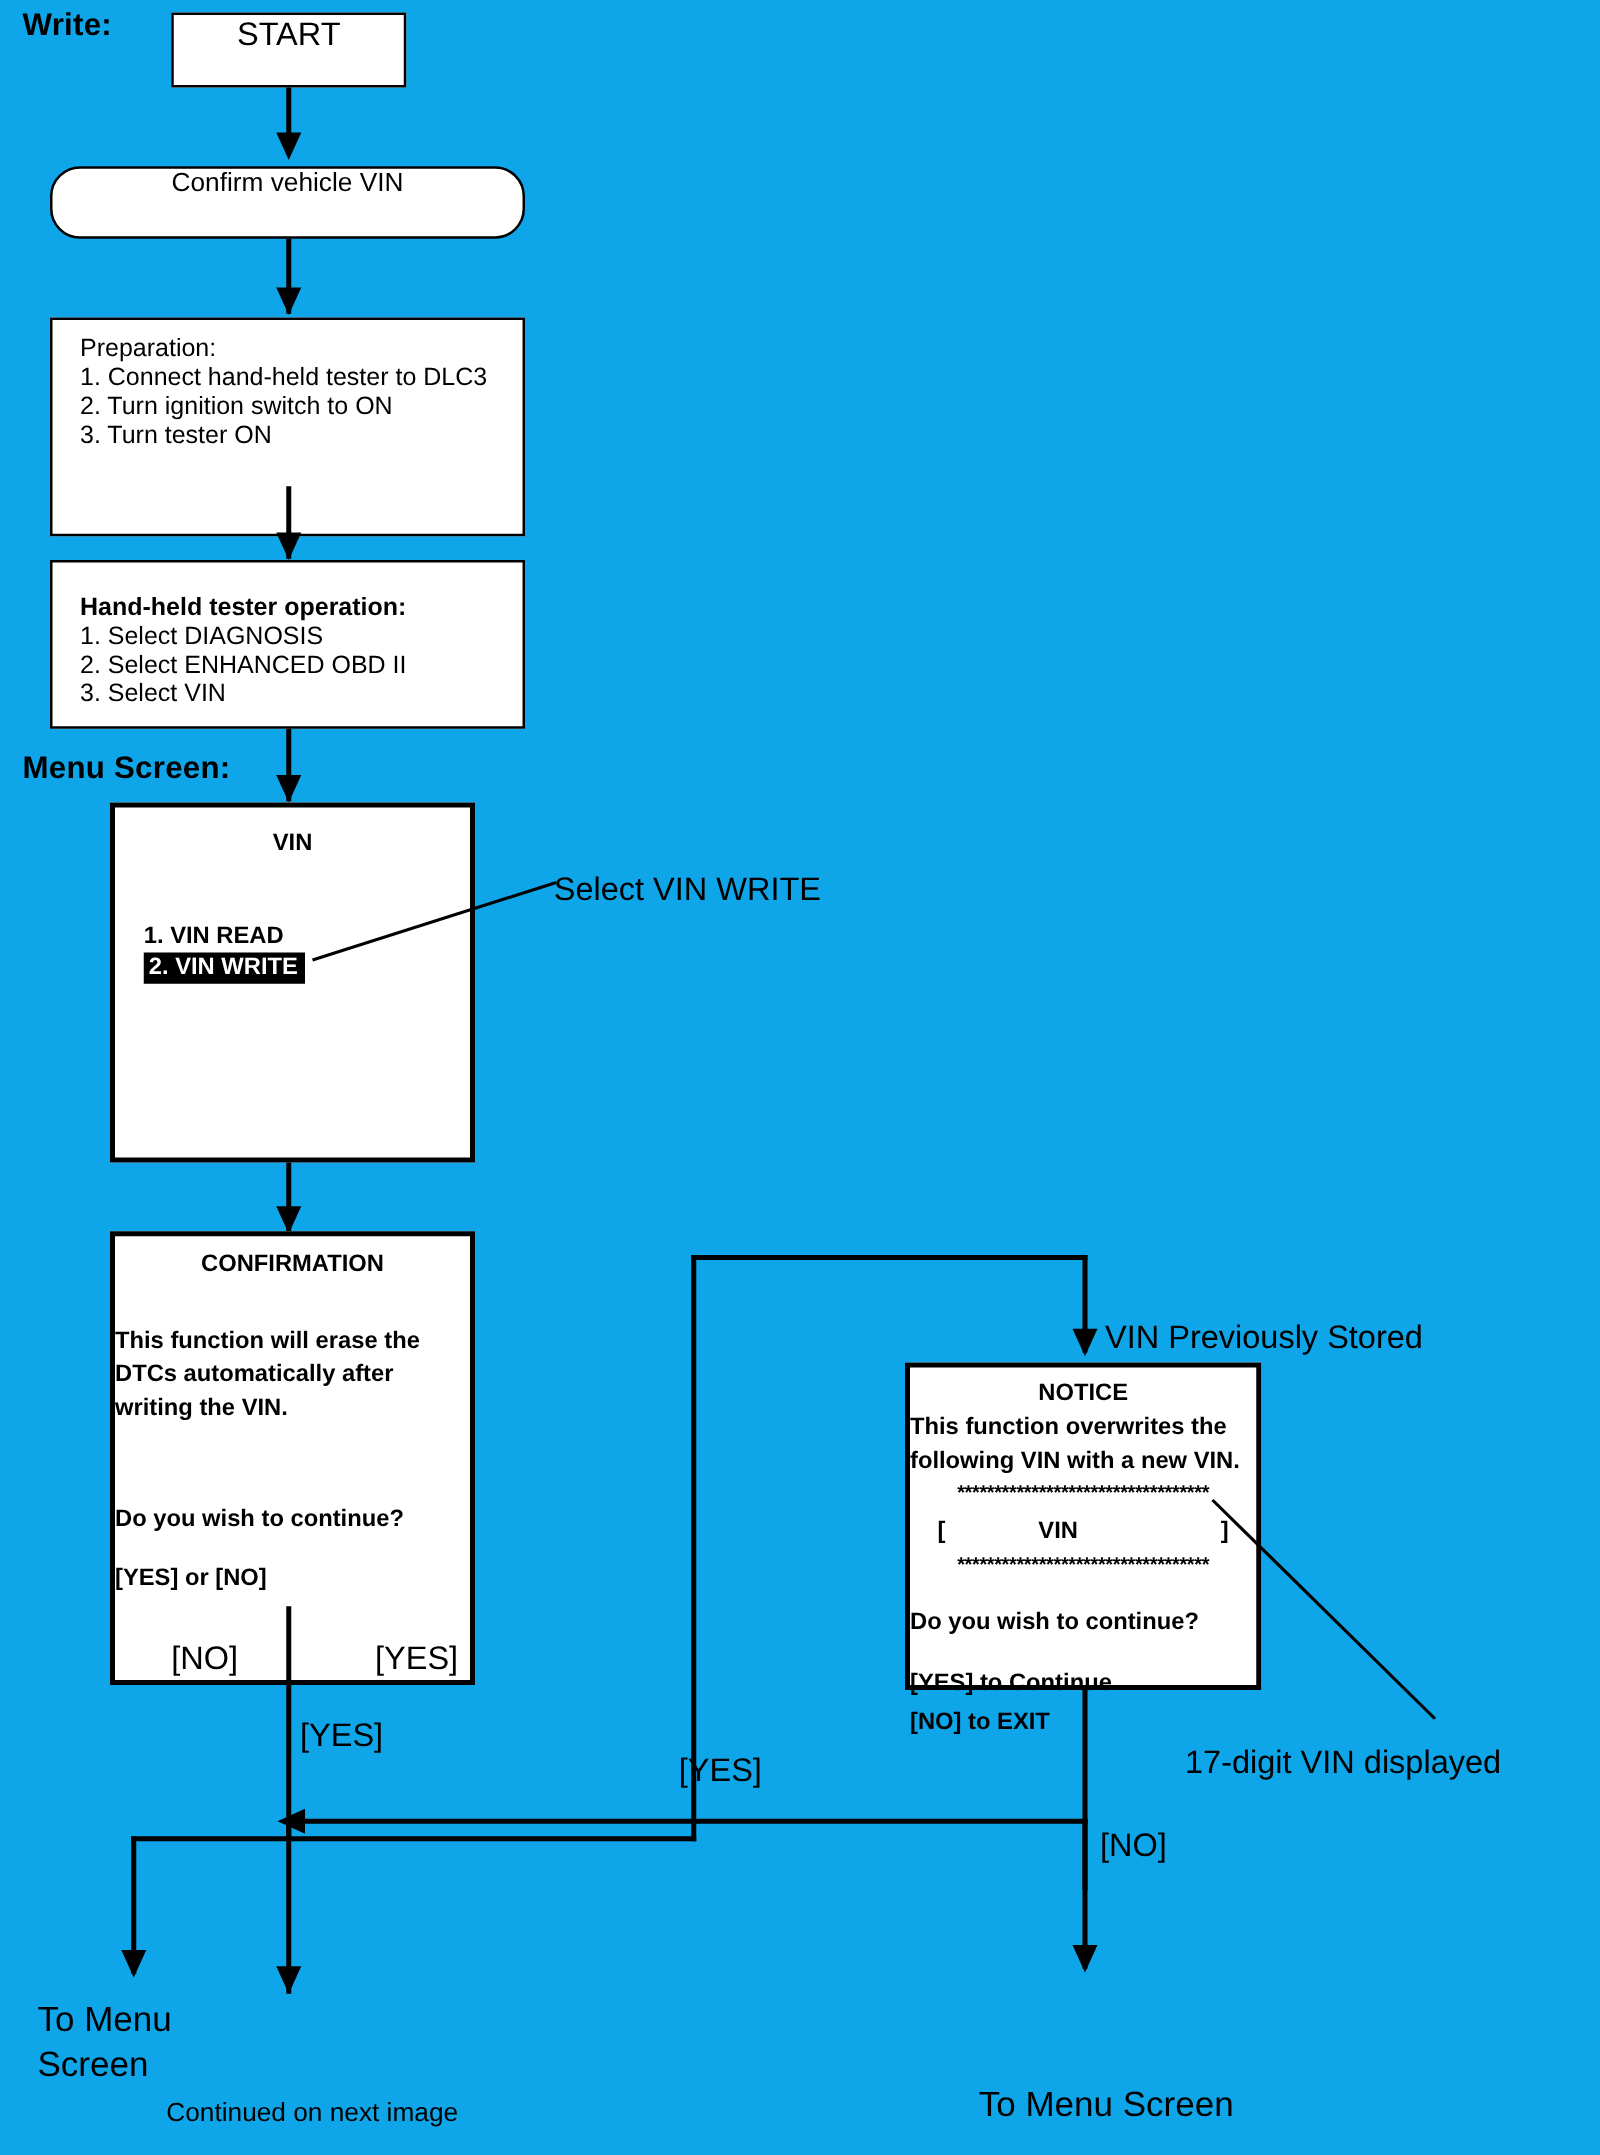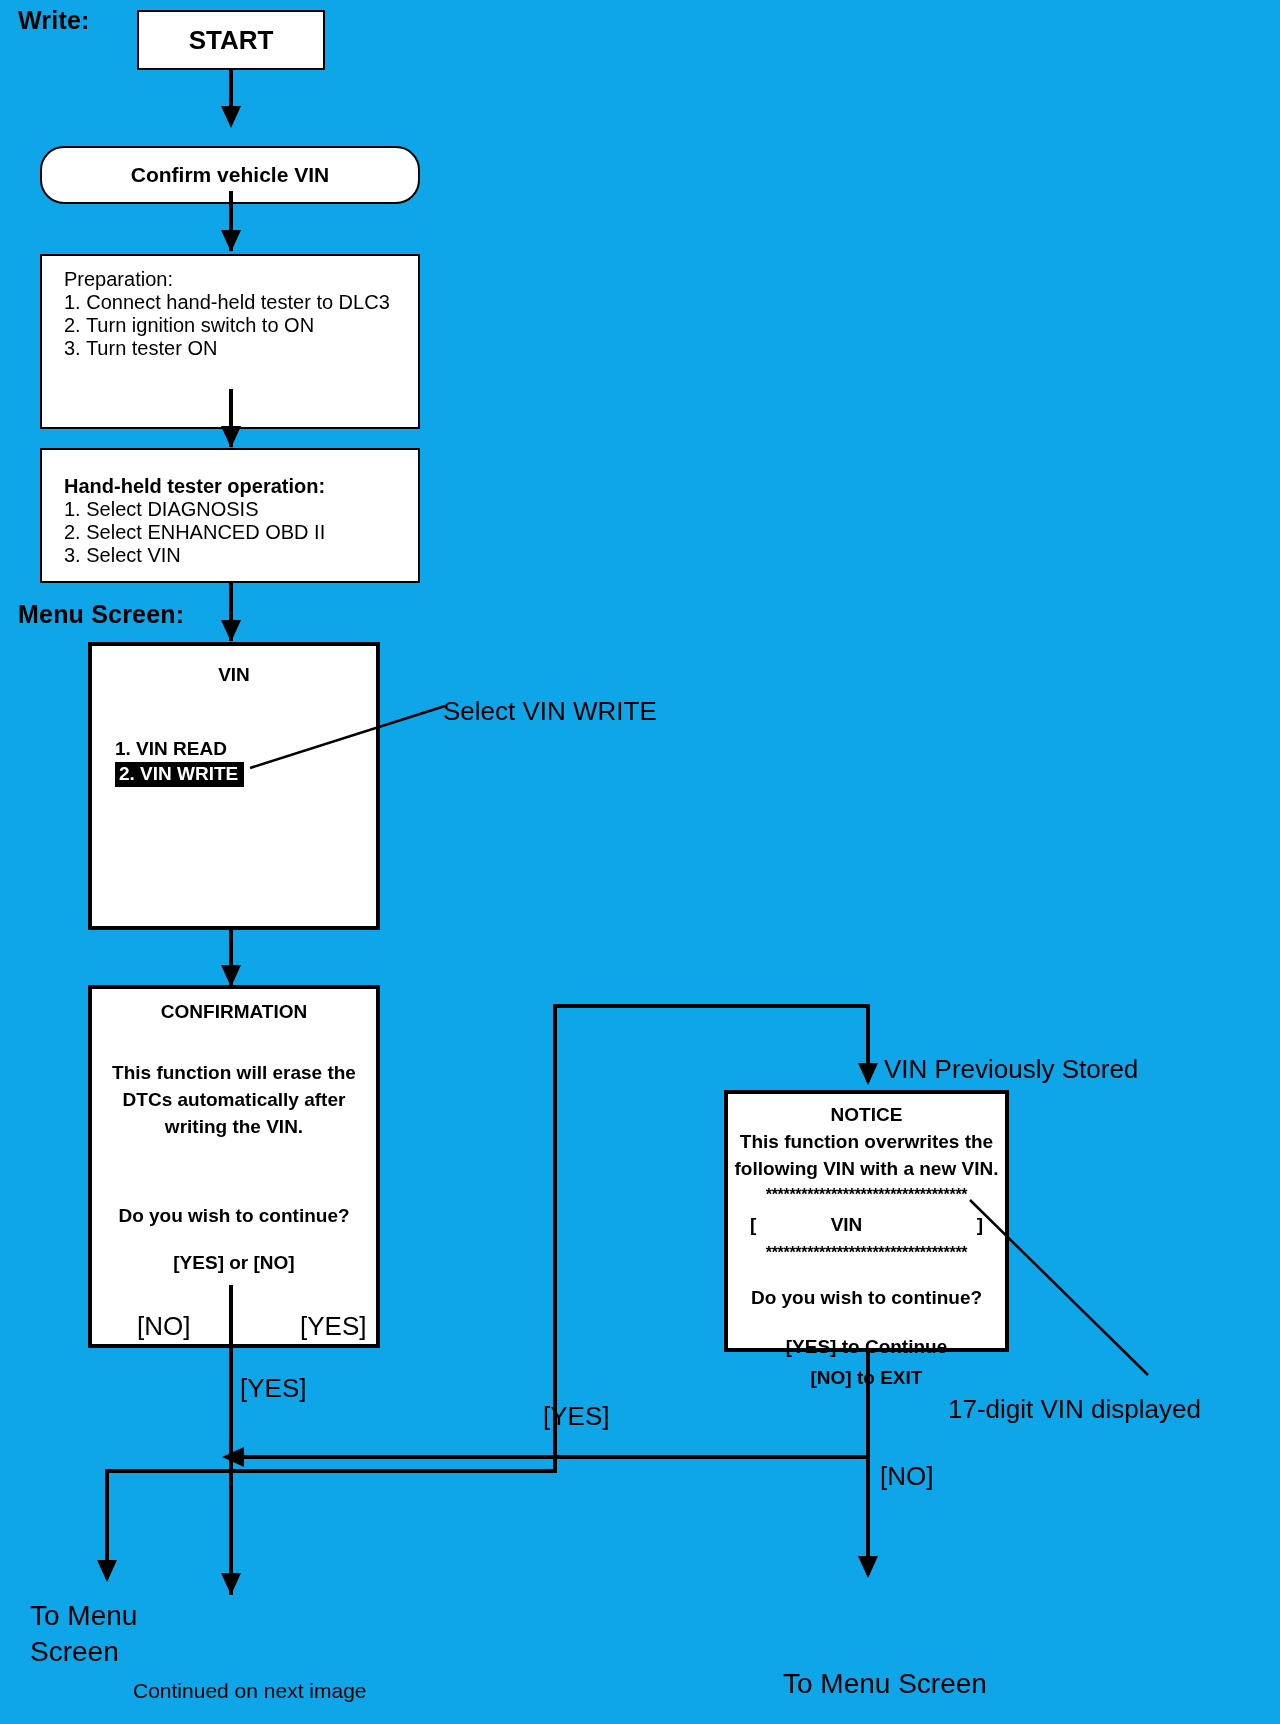--- a/index.html
+++ b/index.html
@@ -38,41 +38,39 @@
   }
 
   
   .box-thin {
     border: 2.5px solid #000;
     background: #fff;
     box-sizing: border-box;
   }
   .box-centered {
     display: flex;
-    align-items: center;
     justify-content: center;
     font-size: 21px;
-    font-weight: bold;
   }
 
   
   .box-thick {
     border: 4px solid #000;
     background: #fff;
     box-sizing: border-box;
   }
   .screen-title {
     font-weight: bold;
     font-size: 19px;
     text-align: center;
   }
   .screen-line {
     font-weight: bold;
     font-size: 19px;
-    text-align: center;
+    text-align: left;
     line-height: 27px;
   }
   .menu-row {
     font-weight: bold;
     font-size: 19px;
     white-space: nowrap;
     display: inline-block;
   }
   .menu-row.selected {
     background: #000;
@@ -118,21 +116,21 @@
 
   <div class="abs lbl-heading" style="left:18px; top:6px;">Write:</div>
 
   <div class="abs box-thin box-centered" style="left:137px; top:10px; width:188px; height:60px;">
     <span style="font-size:26px;">START</span>
   </div>
 
   <div class="abs vline" style="left:229px; top:70px; height:48px;"></div>
   <div class="abs arrow-down" style="left:221px; top:106px;"></div>
 
-  <div class="abs box-thin box-centered" style="left:40px; top:146px; width:380px; height:58px;border-radius:24px;">
+  <div class="abs box-thin box-centered" style="left:40px; top:133px; width:380px; height:58px;border-radius:24px;">
     <span style="font-size:21px;">Confirm vehicle VIN</span>
   </div>
 
   <div class="abs vline" style="left:229px; top:191px; height:60px;"></div>
   <div class="abs arrow-down" style="left:221px; top:230px;"></div>
 
   <div class="abs box-thin" style="left:40px; top:254px; width:380px; height:175px;">
     <div style="padding:12px 0 0 22px;">
       <div class="lbl-plain">Preparation:</div>
       <div class="lbl-plain" style="font-weight:normal;">1. Connect hand-held tester to DLC3</div>

